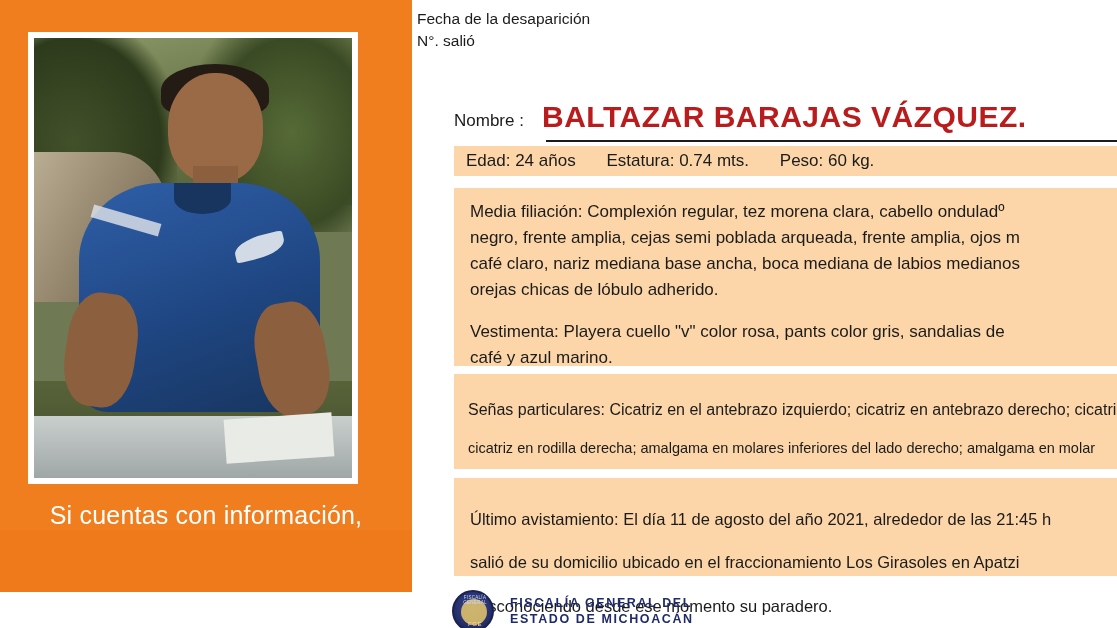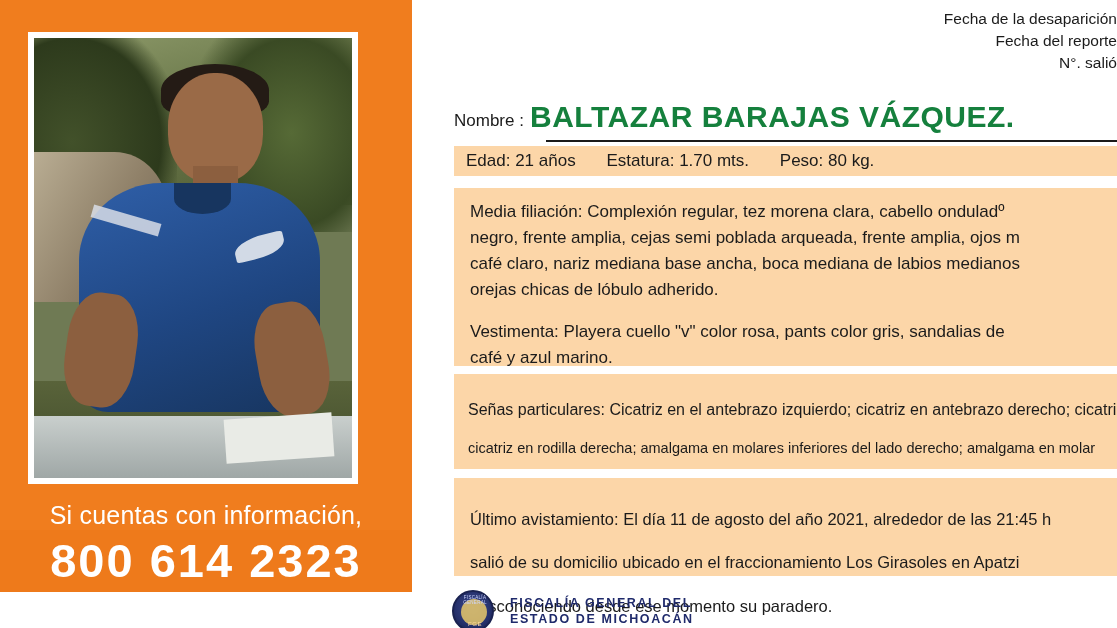--- a/index.html
+++ b/index.html
@@ -161,21 +161,20 @@
     top: 0;
     width: 705px;
     height: 628px;
     background: #ffffff;
   }
   .meta-lines {
     position: absolute;
     right: 0px;
     top: 8px;
     width: 700px;
-    text-align: right;
     color: #1b1b1b;
     font-size: 15.5px;
     line-height: 22px;
   }
   .meta-lines div { white-space: nowrap; }
 
   .name-row {
     position: absolute;
     left: 42px;
     top: 100px;
@@ -184,25 +183,25 @@
   }
   .name-label {
     position: absolute;
     left: 0;
     top: 11px;
     font-size: 17px;
     color: #1b1b1b;
   }
   .name-value {
     position: absolute;
-    left: 76px;
+    left: 88px;
     top: 0px;
     font-size: 30px;
     font-weight: bold;
-    color: #15803d;
+    color: #b91c1c;
     letter-spacing: .5px;
     white-space: nowrap;
   }
   .name-underline {
     position: absolute;
     left: 92px;
     top: 40px;
     width: 628px;
     height: 2px;
     background: #1b1b1b;
@@ -340,41 +339,39 @@
         <div class="ph-table"></div>
         <div class="ph-paper"></div>
       </div>
     </div>
 
     <div class="left-text">
       <div>Si cuentas con información,</div>
     </div>
 
     <div class="phone-bar"></div>
-    <div class="phone-number">800 614 2323</div>
   </div>
 
   <div class="right-panel">
 
     <div class="meta-lines">
       <div>Fecha de la desaparición</div>
-      <div>Fecha del reporte</div>
       <div>N°. salió</div>
     </div>
 
     <div class="name-row">
       <div class="name-label">Nombre :</div>
       <div class="name-value">BALTAZAR BARAJAS VÁZQUEZ.</div>
       <div class="name-underline"></div>
     </div>
 
     <div class="box box-measures">
-      <span>Edad: 21 años</span>
-      <span>Estatura: 1.70 mts.</span>
-      <span>Peso: 80 kg.</span>
+      <span>Edad: 24 años</span>
+      <span>Estatura: 0.74 mts.</span>
+      <span>Peso: 60 kg.</span>
     </div>
 
     <div class="box box-desc">
       <p>Media filiación: Complexión regular, tez morena clara, cabello onduladº</p>
       <p>negro, frente amplia, cejas semi poblada arqueada, frente amplia, ojos m</p>
       <p>café claro, nariz mediana base ancha, boca mediana de labios medianos</p>
       <p>orejas chicas de lóbulo adherido.</p>
       <div class="gap"></div>
       <p>Vestimenta: Playera cuello "v" color rosa, pants color gris, sandalias de</p>
       <p>café y azul marino.</p>

